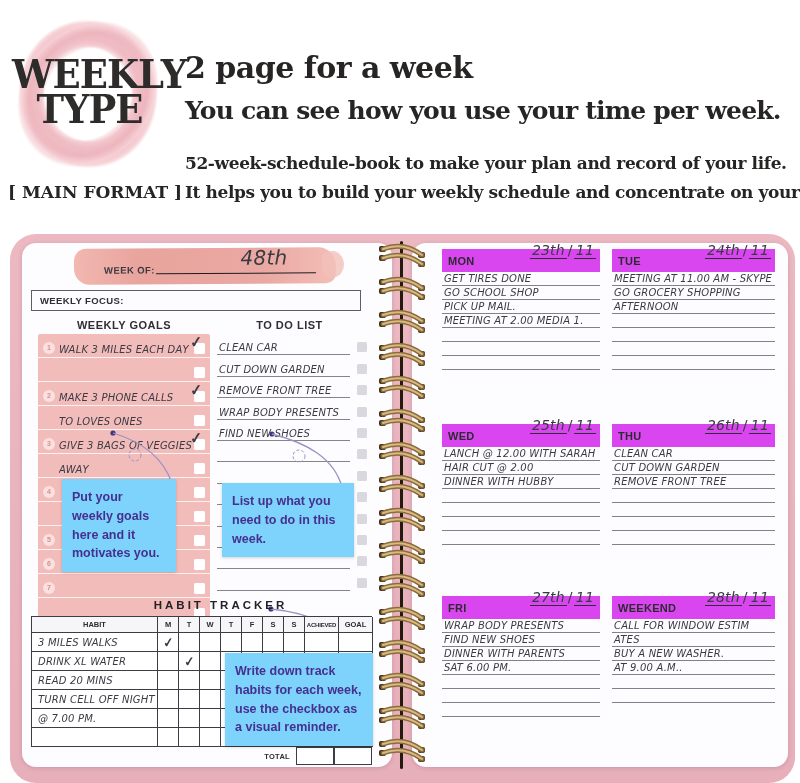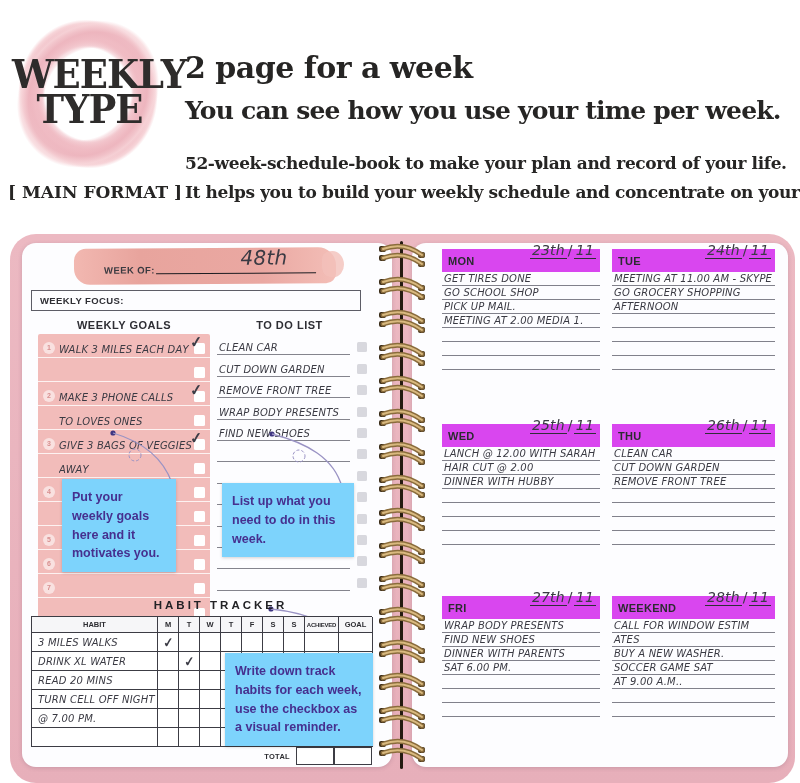--- a/index.html
+++ b/index.html
@@ -444,21 +444,20 @@
           <div class="day-line hand"></div>
         </div>
         <div class="day-sec" style="left: 200px; top: 353px; width: 163px;">
           <div class="day-head">
             <span class="day-label">WEEKEND</span>
             <span class="day-date hand"><span class="dnum">28th</span><span class="dslash">/</span><span class="dnum">11</span></span>
           </div>
           <div class="day-line hand">CALL FOR WINDOW ESTIM</div>
           <div class="day-line hand">ATES</div>
           <div class="day-line hand">BUY A NEW WASHER.</div>
-          <div class="day-line hand">SOCCER GAME SAT</div>
           <div class="day-line hand">AT 9.00 A.M..</div>
           <div class="day-line hand"></div>
           <div class="day-line hand"></div>
         </div>
       </div>
 
     <div class="spine" id="spine">
       <div class="spine-line"></div>
     <div class="loop" style="top: 2px;"><svg width="48" height="26" viewBox="0 0 48 26">
             <rect x="1" y="3" width="7" height="6" rx="2" fill="#3a2c18"></rect>

